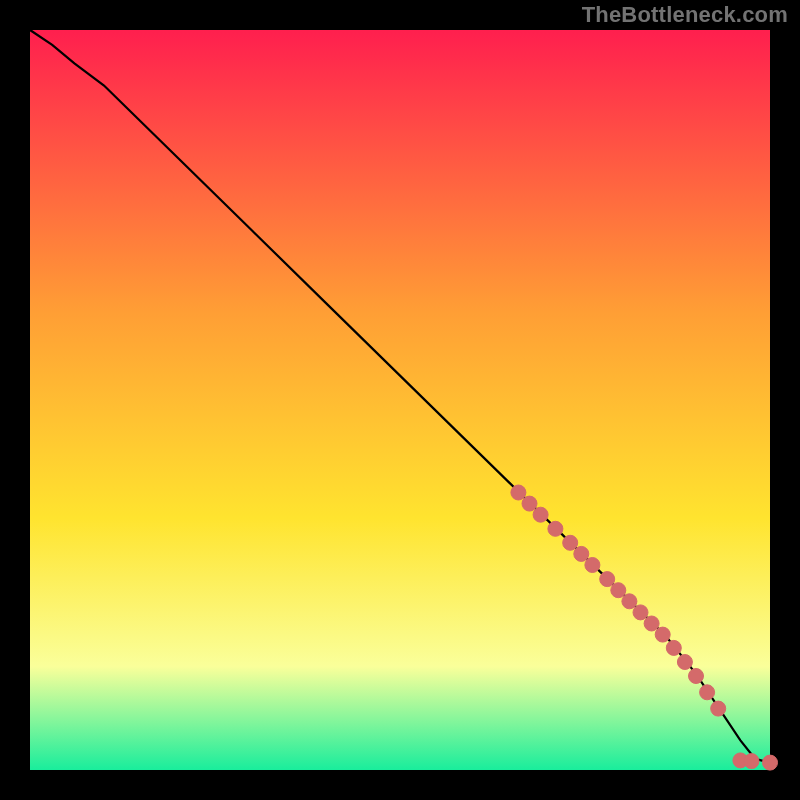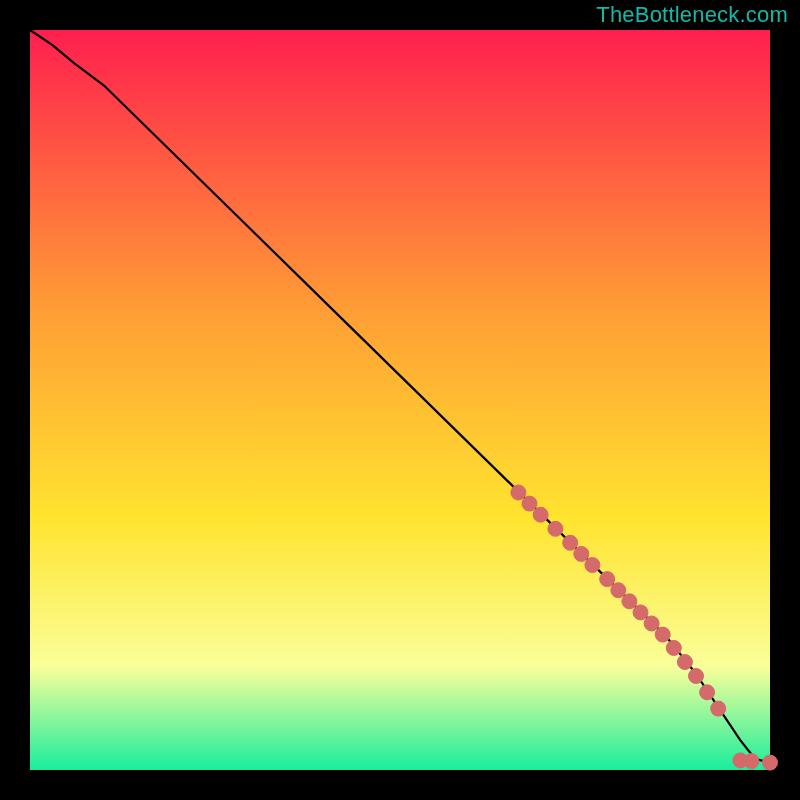--- a/index.html
+++ b/index.html
@@ -17,22 +17,22 @@
     width: 800px;
     height: 800px;
     background: #000;
   }
   .watermark {
     position: absolute;
     top: 2px;
     right: 12px;
     font-family: Arial, Helvetica, sans-serif;
     font-size: 22px;
-    font-weight: 400;
-    color: #14b8a6;
+    font-weight: 700;
+    color: #737373;
     letter-spacing: 0.2px;
   }
   svg {
     position: absolute;
     left: 0;
     top: 0;
   }
 </style>
 </head>
 <body>

